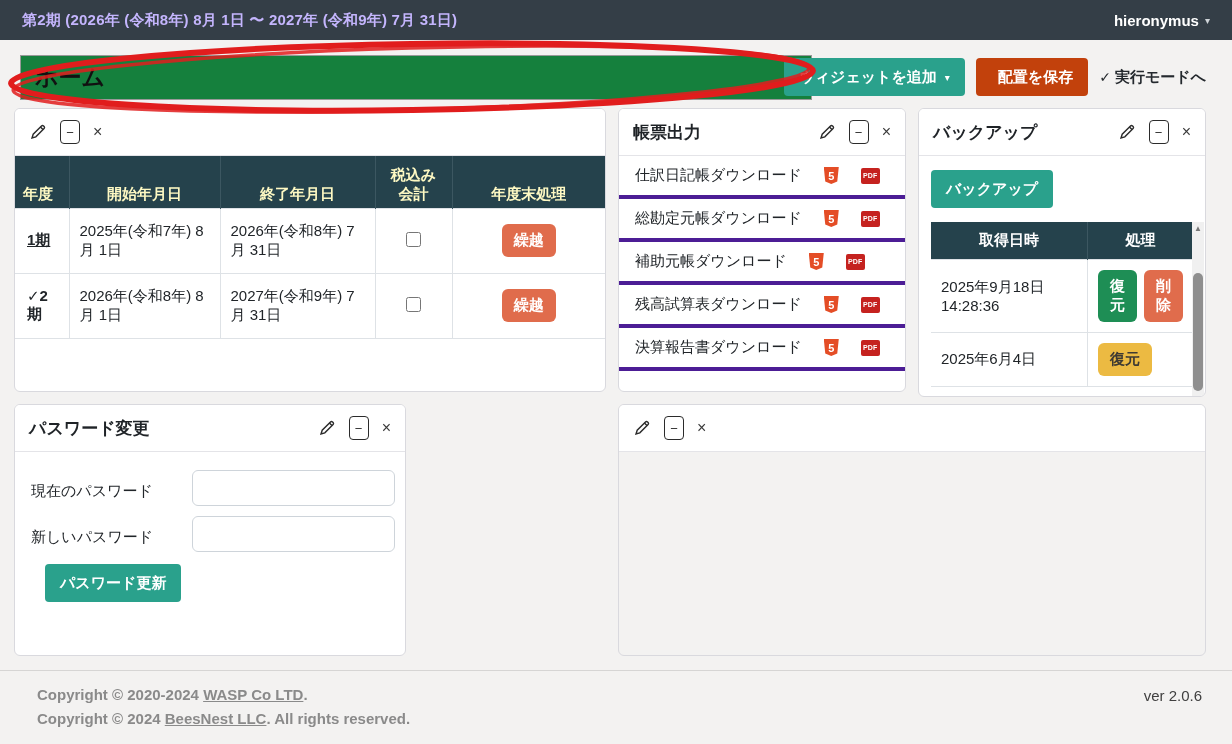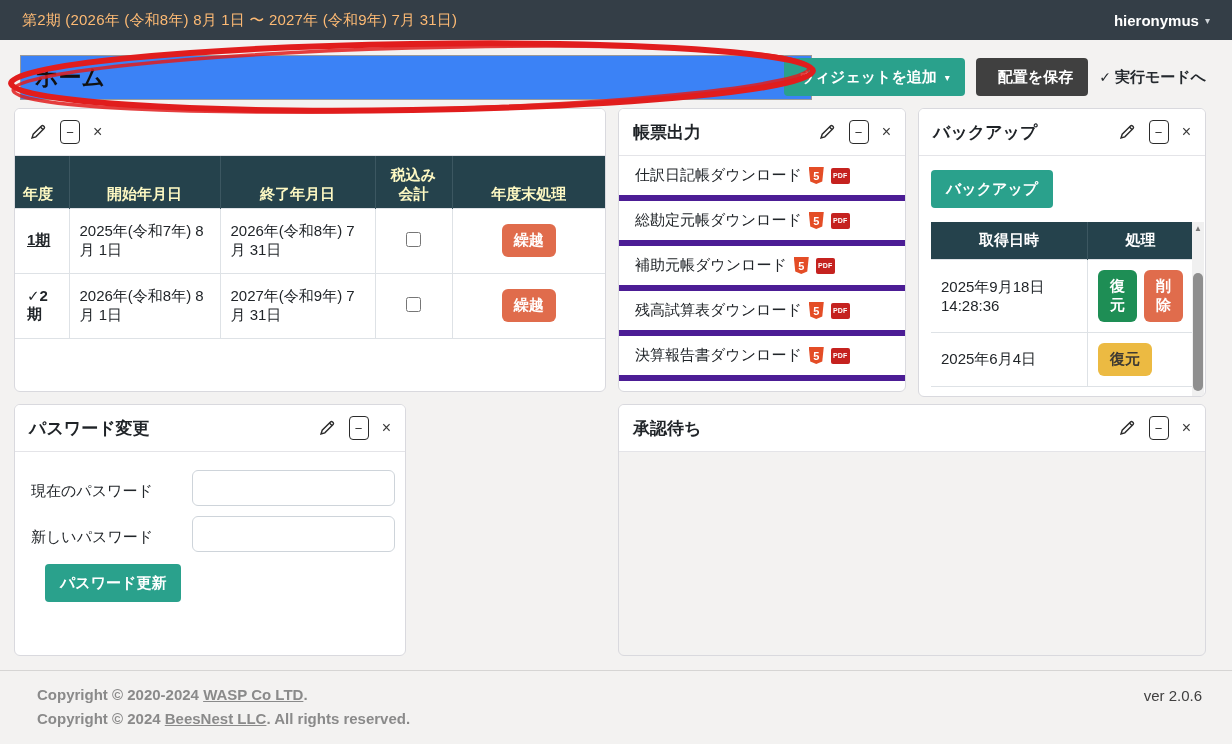--- a/index.html
+++ b/index.html
@@ -1,34 +1,34 @@
 <!DOCTYPE html>
 <html><head>
 <meta charset="utf-8">
 <style>
   * { margin:0; padding:0; box-sizing:border-box; }
   html,body { width:1232px; height:744px; overflow:hidden;
     font-family:"Liberation Sans","DejaVu Sans",sans-serif; background:#f3f2f1; color:#212529; }
   .navbar { position:absolute; left:0; top:0; width:1232px; height:40px; background:#343e47;
     display:flex; align-items:center; justify-content:space-between; padding:0 22px; }
-  .navbar .period { color:#fdba74; font-size:15px; font-weight:400; letter-spacing:.2px; }
+  .navbar .period { color:#c4b5fd; font-size:15px; font-weight:700; letter-spacing:.2px; }
   .navbar .user { color:#fff; font-size:15px; font-weight:600; cursor:pointer; display:flex; align-items:center; gap:6px; }
   .navbar .caret { font-size:10px; color:#cfd4d9; }
 
-  .home-box { position:absolute; left:20px; top:55px; width:792px; height:45px; background:#3b82f6;
+  .home-box { position:absolute; left:20px; top:55px; width:792px; height:45px; background:#15803d;
     border:1px solid #999; display:flex; align-items:center; padding:0 14px; }
   .home-box .title { font-size:23px; font-weight:600; color:#111; }
 
   .annotation { position:absolute; left:2px; top:34px; width:822px; height:88px; pointer-events:none; z-index:50; }
 
   .top-actions { position:absolute; right:26px; top:58px; height:38px; display:flex; align-items:center; gap:11px; }
   .btn { border:none; border-radius:4px; color:#fff; font-size:15px; font-weight:600; height:38px;
     padding:0 15px; cursor:pointer; display:flex; align-items:center; gap:8px; font-family:inherit; }
   .btn-teal { background:#2aa18c; }
-  .btn-green { background:#404040;padding-left:22px; }
+  .btn-green { background:#c2410c;padding-left:22px; }
   .btn .caret { font-size:10px; }
   .exec-link { font-size:15px; font-weight:600; color:#24292e; cursor:pointer; display:flex; align-items:center; gap:4px; }
   .exec-link .chk { font-size:14px; }
 
   .panel { position:absolute; background:#fff; border:1px solid #d9d9de; border-radius:6px; overflow:hidden; }
   .panel-hd { height:47px; display:flex; align-items:center; padding:0 14px; background:#fff; border-bottom:1px solid #e4e4e8; }
   .panel-hd .ttl { font-size:17px; font-weight:600; color:#1f2327; flex:1; }
   .hd-icons { display:flex; align-items:center; gap:13px; }
   .icon-btn { cursor:pointer; display:flex; align-items:center; justify-content:center; color:#2b2b2b; }
   .collapse-box { width:20px; height:24px; border:1.6px solid #2b2b2b; border-radius:4px; font-size:13px;
@@ -45,22 +45,22 @@
   .year-table tr td:first-child { padding-left:12px;font-weight:bold; }
   .link-dark { color:#212529; text-decoration:underline; cursor:pointer; }
   .cb { width:15px; height:15px; accent-color:#fff; }
   .btn-sm { border:none; border-radius:6px; color:#fff; font-size:15px; font-weight:600; padding:7px 12px; cursor:pointer; font-family:Liberation Sans, sans-serif; }
   .btn-salmon { background:#e06c4c; }
   .btn-grn { background:#1e8e55; }
   .btn-yel { background:#ecba42; color:#3e3a33; }
   .td-center { text-align:center; }
 
   .report-list { list-style:none; }
-  .report-list li { padding:10px 16px; border-bottom:6px solid #4c1d95; font-size:15px; color:#212529;
-    display:flex; align-items:center; gap:7px; cursor:pointer; }
+  .report-list li { padding:10px 16px; border-bottom:4px solid #4c1d95; font-size:15px; color:#212529;
+    display:flex; align-items:center; gap:22px; cursor:pointer; }
   .html5-badge { width:15px; height:17px; background:#e44d26; color:#fff; font-size:11px; font-weight:700;
     display:inline-flex; align-items:center; justify-content:center;
     clip-path:polygon(0 0,100% 0,90% 86%,50% 100%,10% 86%); flex:0 0 auto; }
   .pdf-badge { min-width:19px; height:16px; background:#c5221f; border-radius:2px; color:#fff; font-size:7px;
     font-weight:700; display:inline-flex; align-items:center; justify-content:center; letter-spacing:.2px; flex:0 0 auto; }
 
   .backup-body { position:relative; padding:14px 12px 0 12px; height:242px; }
   .backup-table th { background:#25424c; color:#fff; font-size:15px; font-weight:700; text-align:center;
     padding:9px 6px; border-right:1px solid #3c5761; }
   .backup-table th:last-child { border-right:none; }
@@ -282,21 +282,20 @@
       <input type="text" value="" style="">
     </div>
     <button class="btn btn-teal pw-submit">
       <span>パスワード更新</span>
     </button>
   </div>
 </div>
 
 <div class="panel panel-transparent" style="left:618px; top:404px; width:588px; height:252px;">
   <div class="panel-hd">
-    <span class="ttl">承認待ち</span>
     <span class="hd-icons">
       <span class="icon-btn">
         <svg width="18" height="18" viewBox="0 0 18 18" fill="none" stroke="#2b2b2b" stroke-width="1.4">
           <path d="M3 15 L4.2 11.2 L12.5 2.9 A1.4 1.4 0 0 1 14.5 2.9 L15.1 3.5 A1.4 1.4 0 0 1 15.1 5.5 L6.8 13.8 Z"></path>
           <line x1="11.4" y1="4" x2="14" y2="6.6"></line>
         </svg>
       </span>
       <span class="icon-btn collapse-box">−</span>
       <span class="icon-btn close-x">×</span>
     </span>

